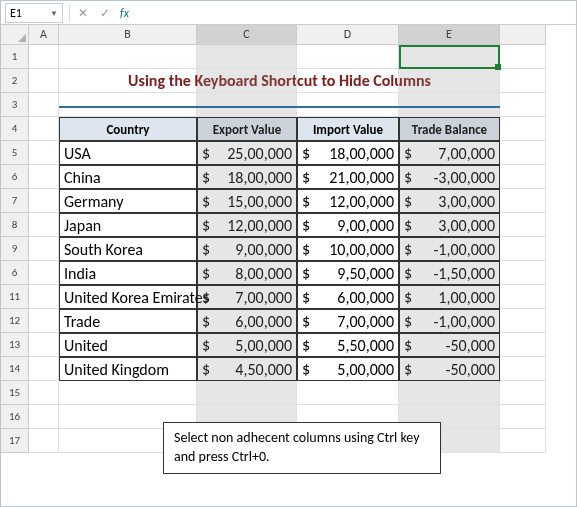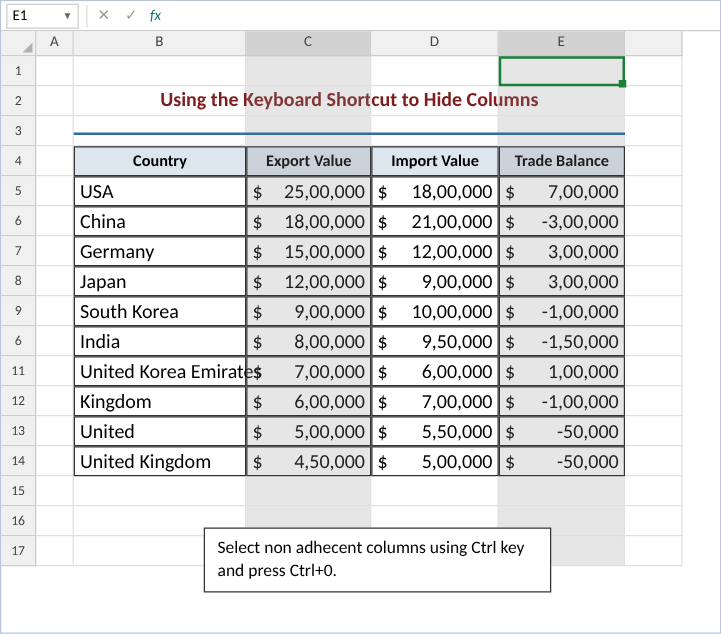--- a/index.html
+++ b/index.html
@@ -239,21 +239,21 @@
           </div>
           <div class="cell wE td money sel-col">
             <span class="cur">$</span>
             <span>1,00,000</span>
           </div>
           <div class="cell wF"></div>
         </div>
         <div class="row">
           <div class="rh">12</div>
           <div class="cell wA"></div>
-          <div class="cell wB td">Kingdom</div>
+          <div class="cell wB td">Trade</div>
           <div class="cell wC td money sel-col">
             <span class="cur">$</span>
             <span>6,00,000</span>
           </div>
           <div class="cell wD td money">
             <span class="cur">$</span>
             <span>7,00,000</span>
           </div>
           <div class="cell wE td money sel-col">
             <span class="cur">$</span>

